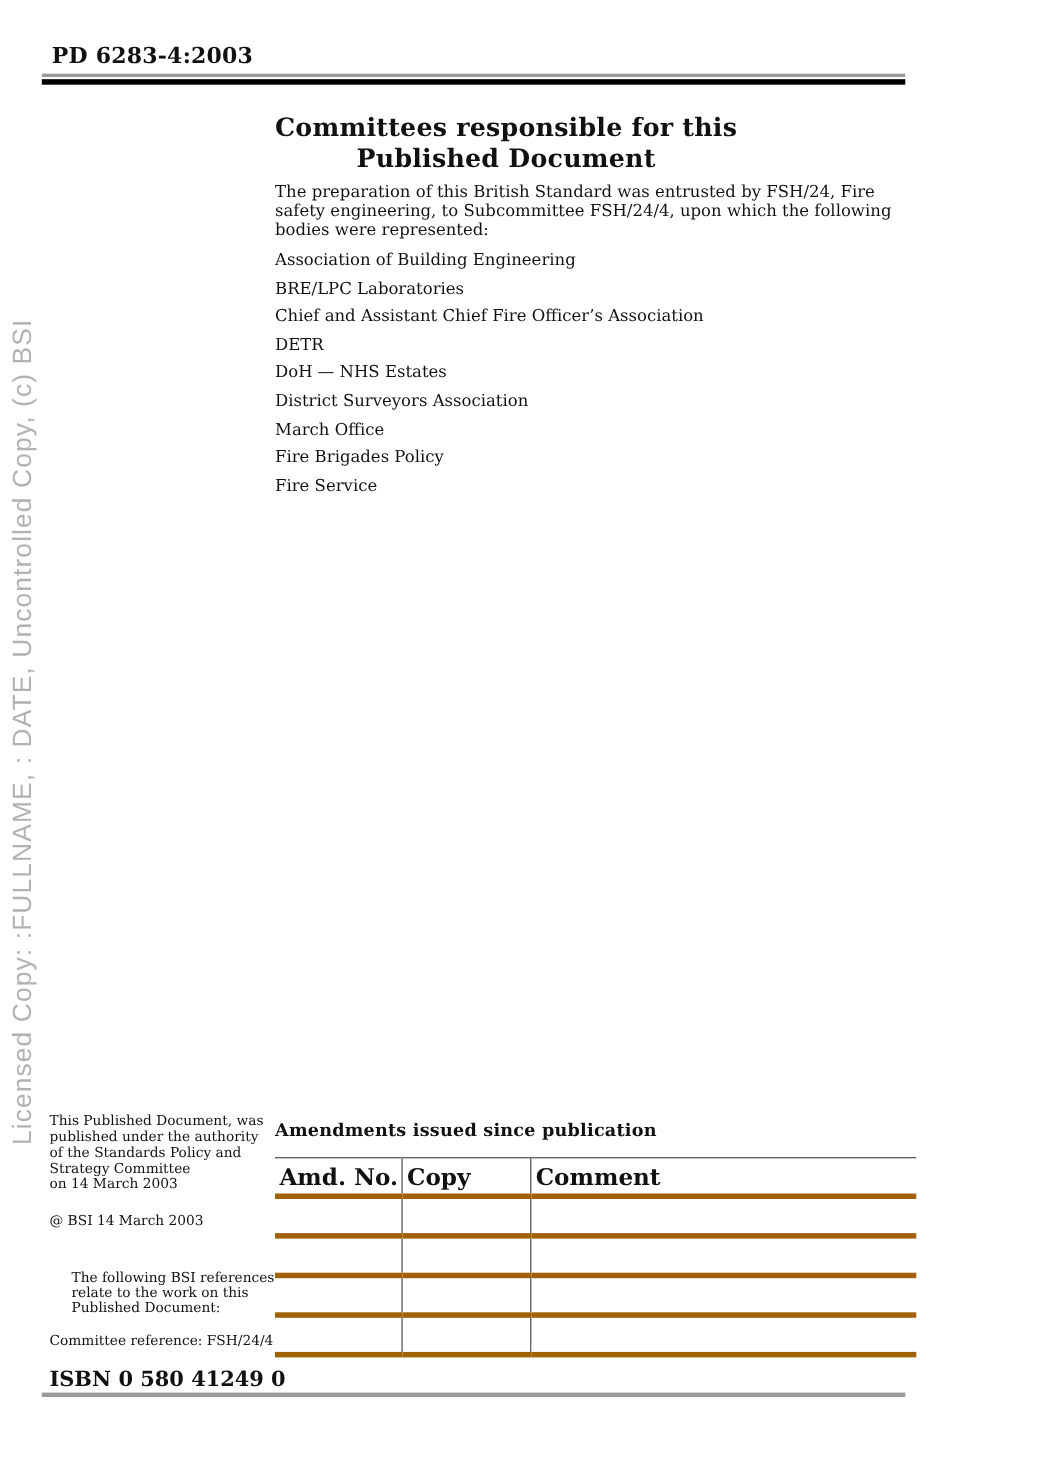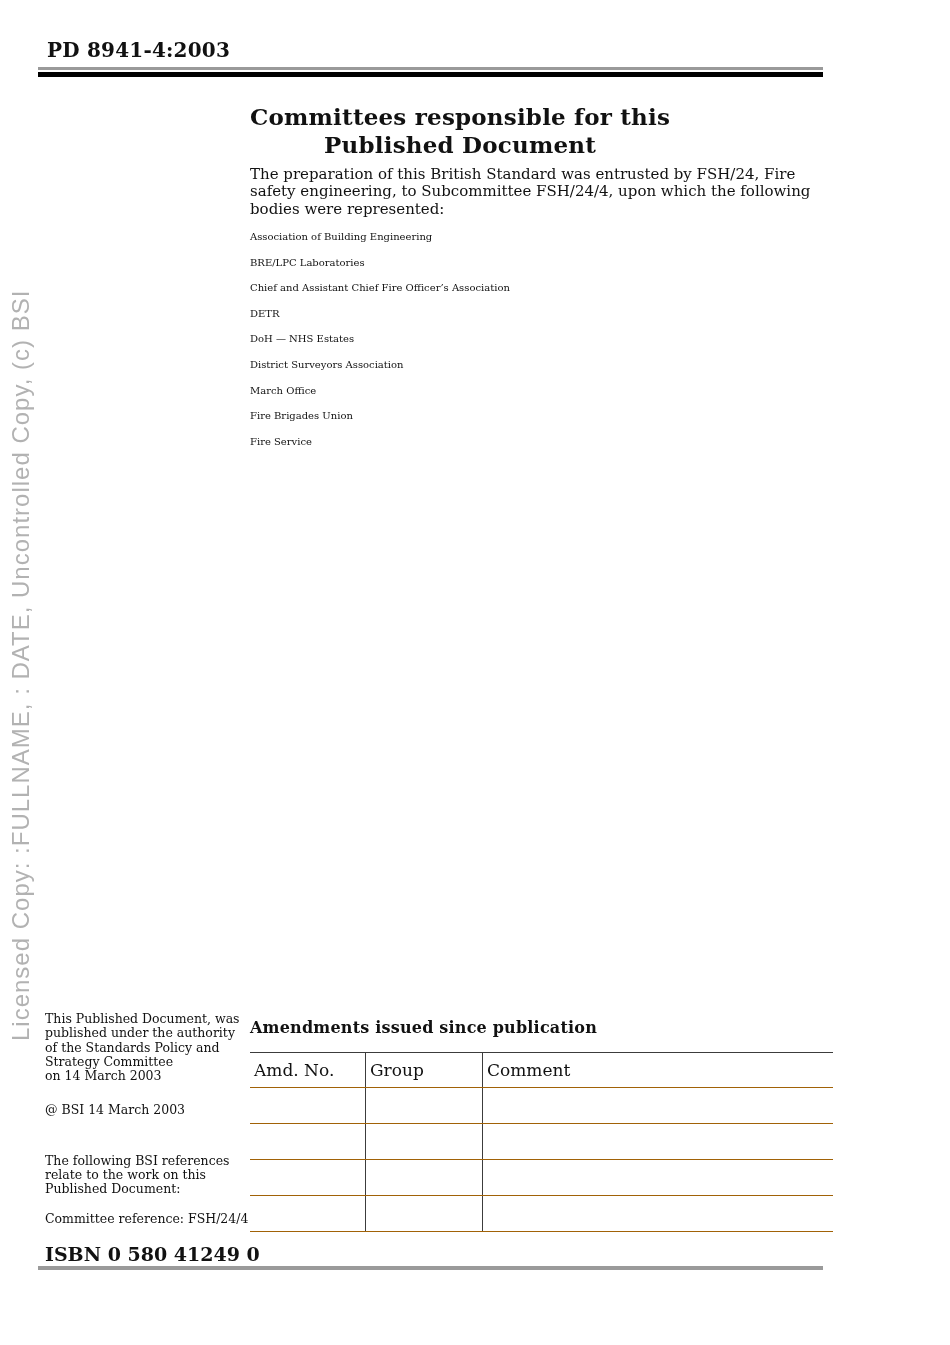--- a/index.html
+++ b/index.html
@@ -59,56 +59,56 @@
     width: 580px;
     font-size: 15px;
     line-height: 17.4px;
   }
   .bodies {
     position: absolute;
     left: 250px; top: 224px;
     width: 580px;
   }
   .bodies .body-item {
-    font-size: 10px;
+    font-size: 15px;
     line-height: 25.6px;
   }
 
   
   .pub-info {
     position: absolute;
     left: 45px; top: 1012px;
     width: 212px;
     font-size: 12.5px;
     line-height: 14.3px;
   }
   .pub-info .copyright { margin-top: 20px; }
-  .pub-info .references { margin-top: 36px; }
+  .pub-info .references { margin-top: 36px; margin-left: 20px; }
   .pub-info .committee-ref { margin-top: 15px; }
 
   
   .amendments-heading {
     position: absolute;
     left: 250px; top: 1018px;
     font-size: 16px;
     font-weight: bold;
     letter-spacing: 0.2px;
   }
   .amendments-table {
     position: absolute;
     left: 250px; top: 1052px;
     width: 573px;
     border-collapse: collapse;
     table-layout: fixed;
     border-top: 1px solid #3c3c3c;
   }
   .amendments-table th, .amendments-table td {
-    border-bottom: 1px solid #a16207;
-    font-size: 17px;
-    font-weight: normal;
+    border-bottom: 5px solid #a16207;
+    font-size: 21px;
+    font-weight: bold;
     text-align: left;
     padding: 0 0 0 4px;
     vertical-align: middle;
   }
   .amendments-table .c1 { width: 111px; border-right: 1px solid #3c3c3c; }
   .amendments-table .c2 { width: 112px; border-right: 1px solid #3c3c3c; }
   .amendments-table .c3 { width: 346px; }
   .amendments-table thead tr { height: 35px; }
   .amendments-table tbody tr { height: 36px; }
 
@@ -124,21 +124,21 @@
     width: 785px;
     height: 4px;
     background: #9a9a9a;
   }
 </style>
 </head>
 <body>
 
 <div class="page">
 
-  <div class="doc-number">PD 8941-4:2003</div>
+  <div class="doc-number">PD 6283-4:2003</div>
 
   <div class="rule-top">
     <div class="gray"></div>
     <div class="gap"></div>
     <div class="black"></div>
   </div>
 
   <div class="license-vertical">Licensed Copy: :FULLNAME, : DATE, Uncontrolled Copy, (c) BSI</div>
 
   <div class="title">
@@ -149,21 +149,21 @@
   <div class="intro">The preparation of this British Standard was entrusted by FSH/24, Fire safety engineering, to Subcommittee FSH/24/4, upon which the following bodies were represented:</div>
 
   <div class="bodies">
     <div class="body-item">Association of Building Engineering</div>
     <div class="body-item">BRE/LPC Laboratories</div>
     <div class="body-item">Chief and Assistant Chief Fire Officer’s Association</div>
     <div class="body-item">DETR</div>
     <div class="body-item">DoH — NHS Estates</div>
     <div class="body-item">District Surveyors Association</div>
     <div class="body-item">March Office</div>
-    <div class="body-item">Fire Brigades Union</div>
+    <div class="body-item">Fire Brigades Policy</div>
     <div class="body-item">Fire Service</div>
   </div>
 
   <div class="pub-info">
     <div>
       <div>This Published Document, was</div>
       <div>published under the authority</div>
       <div>of the Standards Policy and</div>
       <div>Strategy Committee</div>
       <div>on 14 March 2003</div>
@@ -176,21 +176,21 @@
     </div>
     <div class="committee-ref">Committee reference: FSH/24/4</div>
   </div>
 
   <div class="amendments-heading">Amendments issued since publication</div>
 
   <table class="amendments-table">
     <thead>
       <tr>
         <th class="c1">Amd. No.</th>
-        <th class="c2">Group</th>
+        <th class="c2">Copy</th>
         <th class="c3">Comment</th>
       </tr>
     </thead>
     <tbody>
       <tr>
         <td class="c1"></td>
         <td class="c2"></td>
         <td class="c3"></td>
       </tr>
       <tr>

